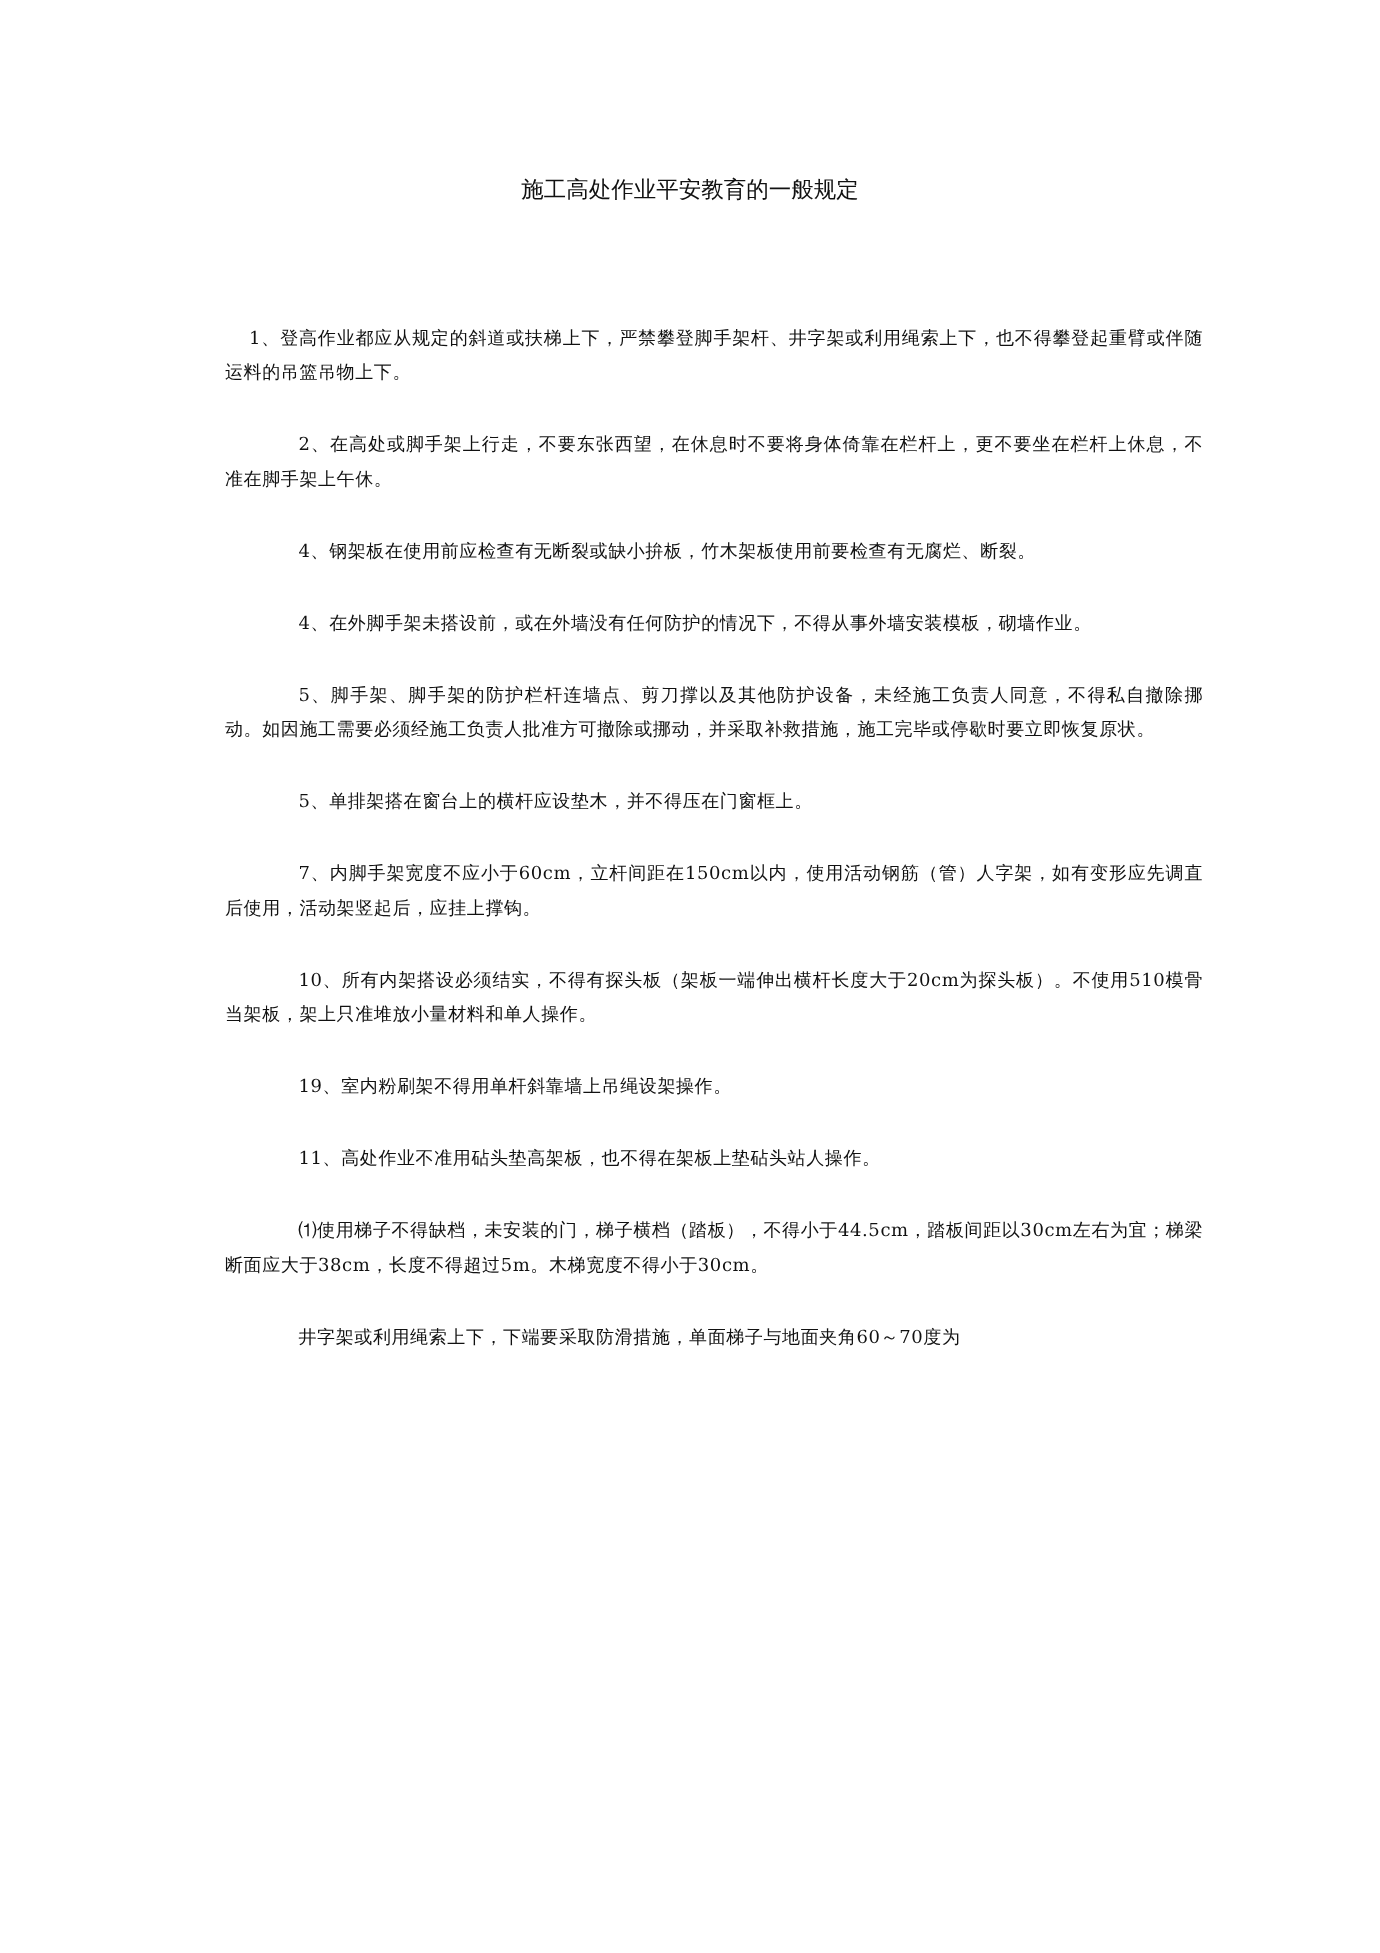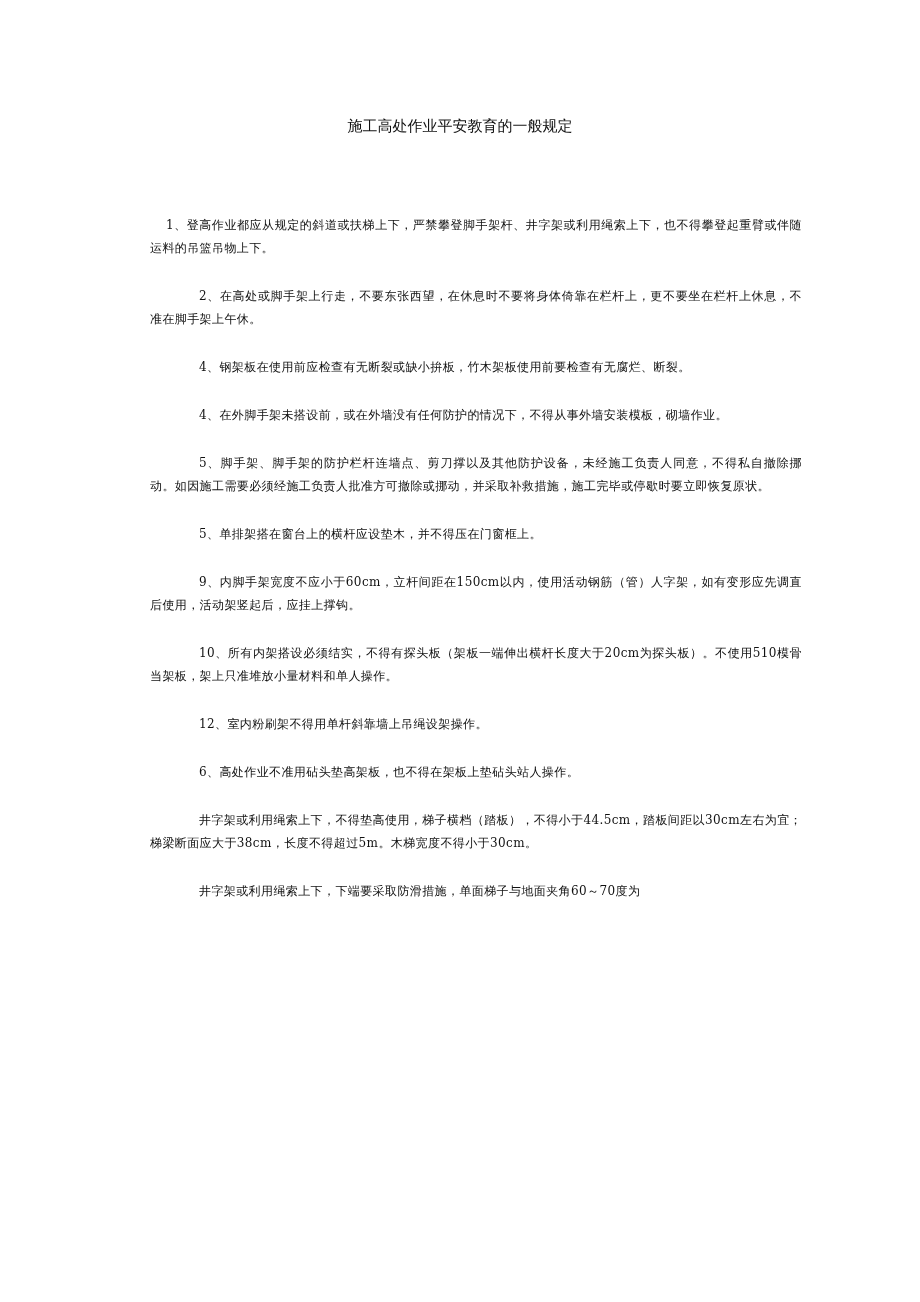--- a/index.html
+++ b/index.html
@@ -58,20 +58,20 @@
 <div class="page">
   <div class="title">施工高处作业平安教育的一般规定</div>
 
   <div class="body">
     <p class="para first">1、登高作业都应从规定的斜道或扶梯上下，严禁攀登脚手架杆、井字架或利用绳索上下，也不得攀登起重臂或伴随运料的吊篮吊物上下。</p>
     <p class="para">2、在高处或脚手架上行走，不要东张西望，在休息时不要将身体倚靠在栏杆上，更不要坐在栏杆上休息，不准在脚手架上午休。</p>
     <p class="para">4、钢架板在使用前应检查有无断裂或缺小拚板，竹木架板使用前要检查有无腐烂、断裂。</p>
     <p class="para">4、在外脚手架未搭设前，或在外墙没有任何防护的情况下，不得从事外墙安装模板，砌墙作业。</p>
     <p class="para">5、脚手架、脚手架的防护栏杆连墙点、剪刀撑以及其他防护设备，未经施工负责人同意，不得私自撤除挪动。如因施工需要必须经施工负责人批准方可撤除或挪动，并采取补救措施，施工完毕或停歇时要立即恢复原状。</p>
     <p class="para">5、单排架搭在窗台上的横杆应设垫木，并不得压在门窗框上。</p>
-    <p class="para">9、内脚手架宽度不应小于60cm，立杆间距在150cm以内，使用活动钢筋（管）人字架，如有变形应先调直后使用，活动架竖起后，应挂上撑钩。</p>
+    <p class="para">7、内脚手架宽度不应小于60cm，立杆间距在150cm以内，使用活动钢筋（管）人字架，如有变形应先调直后使用，活动架竖起后，应挂上撑钩。</p>
     <p class="para">10、所有内架搭设必须结实，不得有探头板（架板一端伸出横杆长度大于20cm为探头板）。不使用510模骨当架板，架上只准堆放小量材料和单人操作。</p>
-    <p class="para">12、室内粉刷架不得用单杆斜靠墙上吊绳设架操作。</p>
-    <p class="para">6、高处作业不准用砧头垫高架板，也不得在架板上垫砧头站人操作。</p>
-    <p class="para">井字架或利用绳索上下，不得垫高使用，梯子横档（踏板），不得小于44.5cm，踏板间距以30cm左右为宜；梯梁断面应大于38cm，长度不得超过5m。木梯宽度不得小于30cm。</p>
+    <p class="para">19、室内粉刷架不得用单杆斜靠墙上吊绳设架操作。</p>
+    <p class="para">11、高处作业不准用砧头垫高架板，也不得在架板上垫砧头站人操作。</p>
+    <p class="para">⑴使用梯子不得缺档，未安装的门，梯子横档（踏板），不得小于44.5cm，踏板间距以30cm左右为宜；梯梁断面应大于38cm，长度不得超过5m。木梯宽度不得小于30cm。</p>
     <p class="para">井字架或利用绳索上下，下端要采取防滑措施，单面梯子与地面夹角60～70度为</p>
   </div>
 </div>
 
 </body></html>

